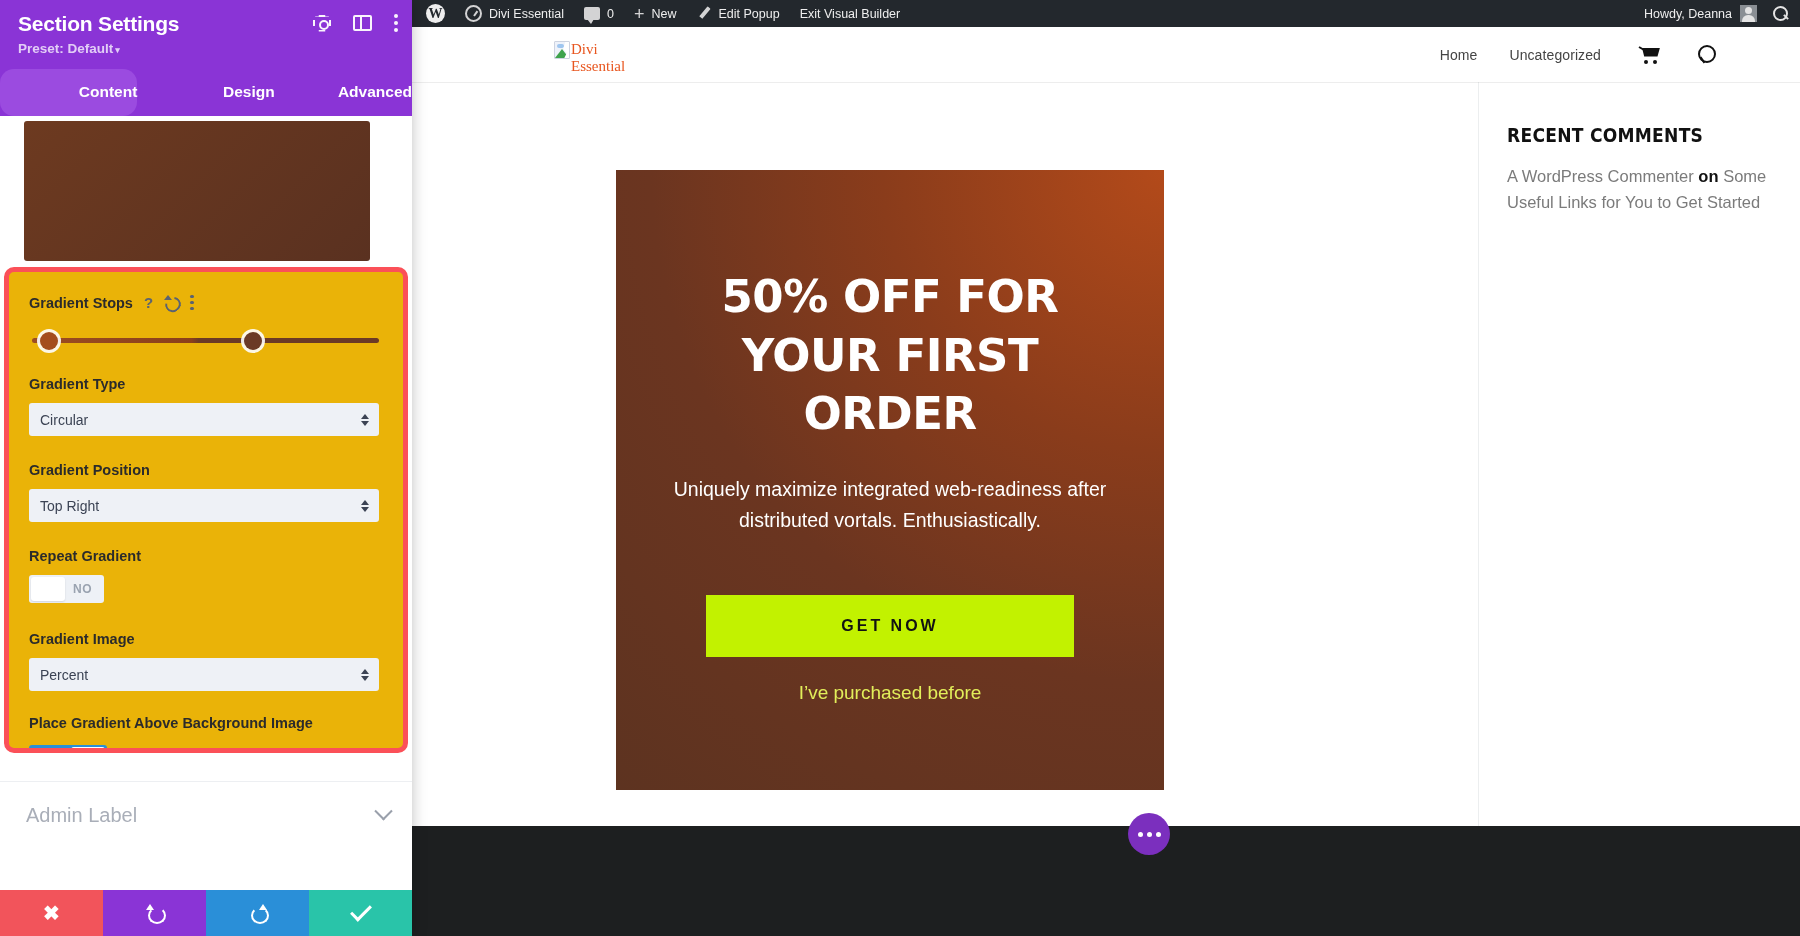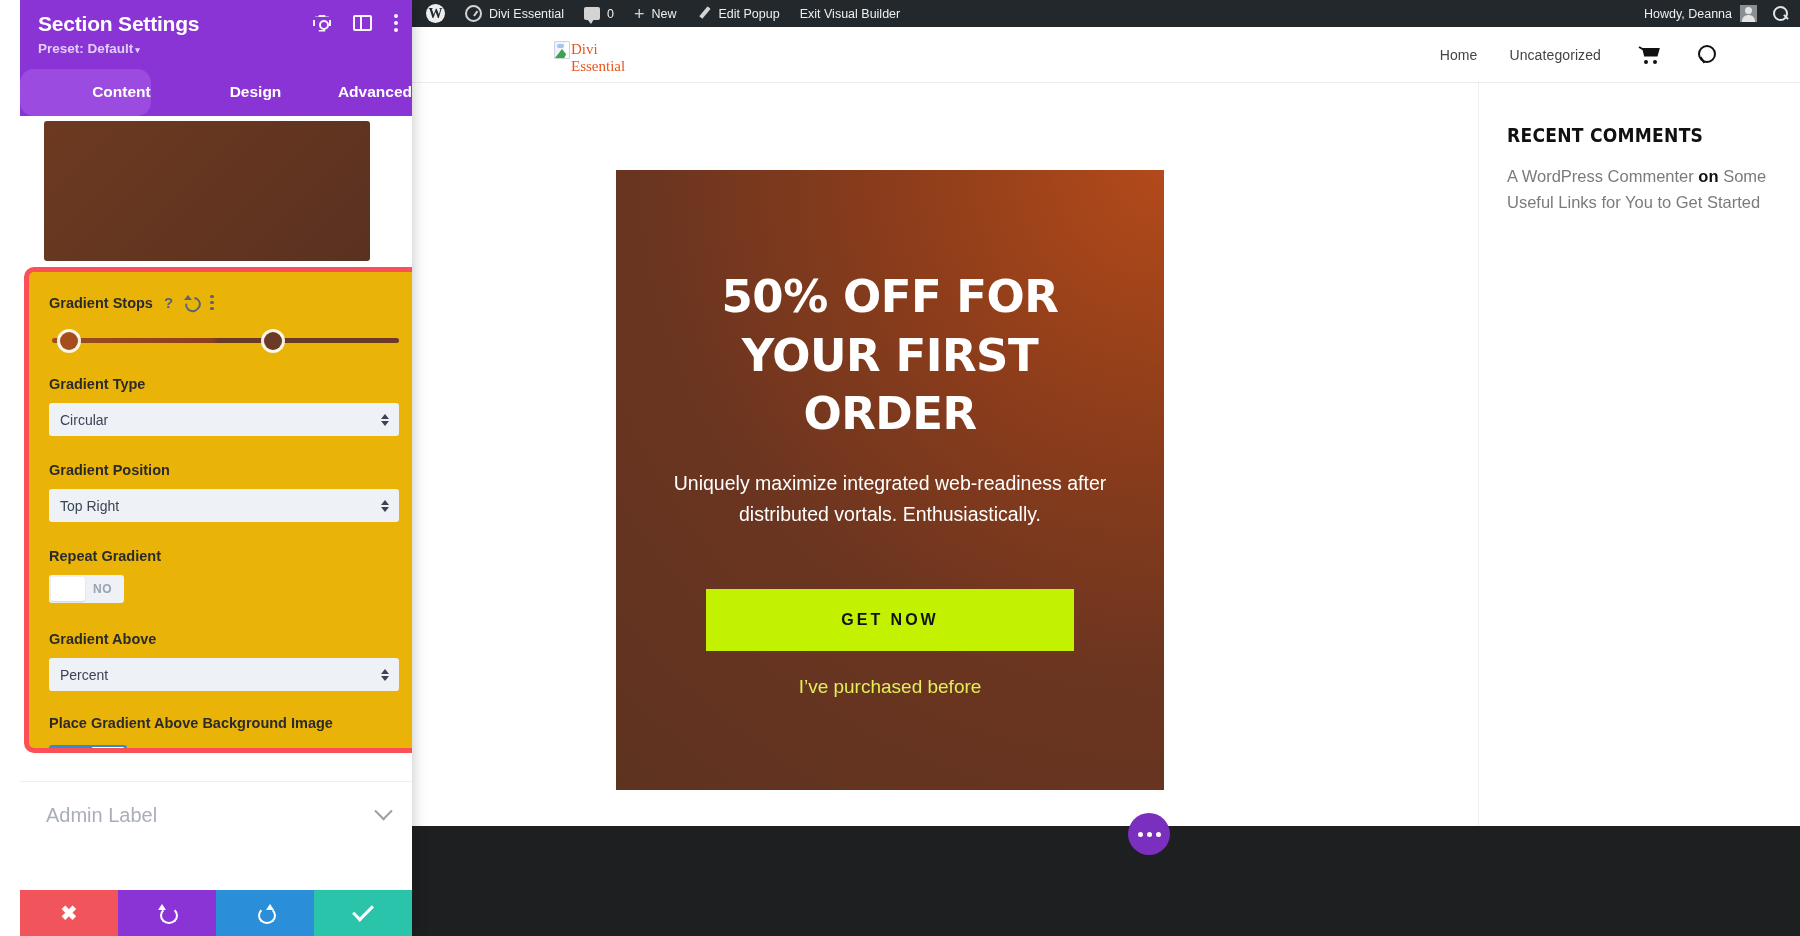--- a/index.html
+++ b/index.html
@@ -195,21 +195,21 @@
     padding: 50px 46px 0; text-align: center; height: 100%;
   }
   .popup-heading {
     font-family: "DejaVu Sans", sans-serif;
     color: #fff; font-weight: bold; font-size: 45px;
     line-height: 1.3; letter-spacing: -0.5px;
     margin-top: 48px;
   }
   .popup-sub {
     color: #fff; font-size: 19.5px; line-height: 1.62;
-    margin-top: 24px; padding: 0 6px;
+    margin-top: 30px; padding: 0 6px;
   }
   .popup-cta {
     display: block; margin: 58px auto 16px; width: 368px; height: 62px;
     background: #c2f200; color: #121212;
     font-weight: bold; font-size: 16px; letter-spacing: 3px;
     border: none; cursor: pointer;
     font-family: "Liberation Sans", sans-serif;
   }
   .popup-link {
     display: block; margin-top: 25px;
@@ -229,21 +229,20 @@
     gap: 4px; z-index: 25; border: none; cursor: pointer;
   }
   .fab span { width: 5px; height: 5px; border-radius: 50%; background: #fff; }
 
   
   .divi-panel {
     position: absolute; top: 0; left: 0; width: 412px; height: 936px;
     background: #fff; z-index: 40;
     display: flex; flex-direction: column;
     box-shadow: 0 0 14px rgba(0,0,0,0.25);
-    padding-left: 20px;
   }
   .panel-head {
     background: #8A34D6; padding: 12px 18px 13px;
     position: relative; flex: none;
   }
   .panel-title {
     color: #fff; font-size: 21px; font-weight: bold; letter-spacing: -0.2px;
   }
   .panel-preset {
     color: #e2cdf6; font-size: 13.5px; font-weight: bold; margin-top: 5px;
@@ -598,21 +597,21 @@
 
           <div class="fgroup">
             <div class="field-label">Repeat Gradient</div>
             <div class="toggle off">
               <span class="knob"></span>
               <span class="tlabel">NO</span>
             </div>
           </div>
 
           <div class="fgroup">
-            <div class="field-label">Gradient Above</div>
+            <div class="field-label">Gradient Image</div>
             <div class="sel-box">
               <span>Percent</span>
               <span class="sel-arrows">
                   <i class="up"></i>
                   <i class="dn"></i>
                 </span>
             </div>
           </div>
 
           <div class="fgroup" style="margin-top:22px;">

